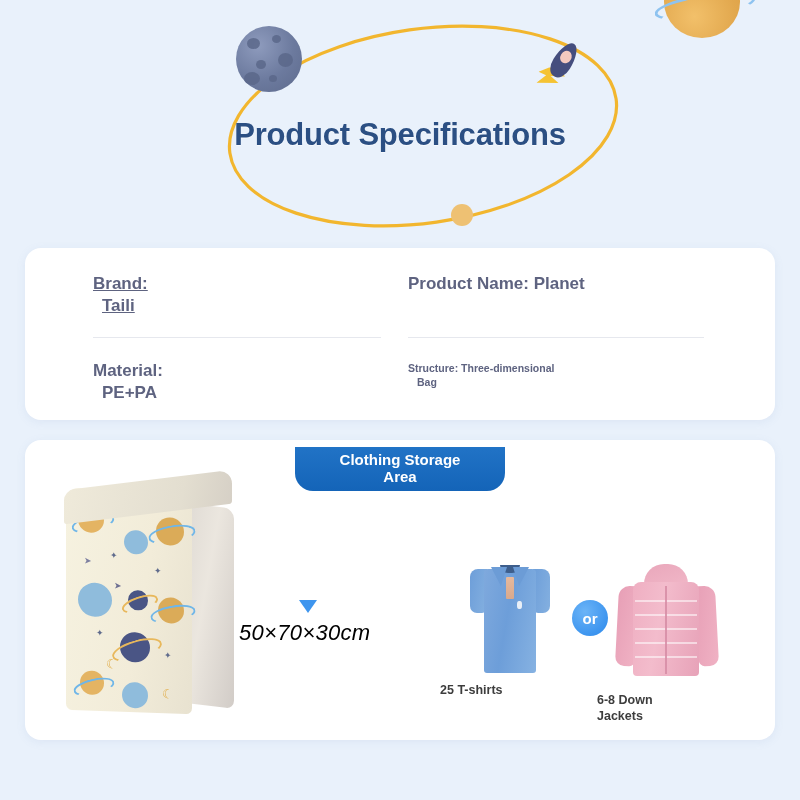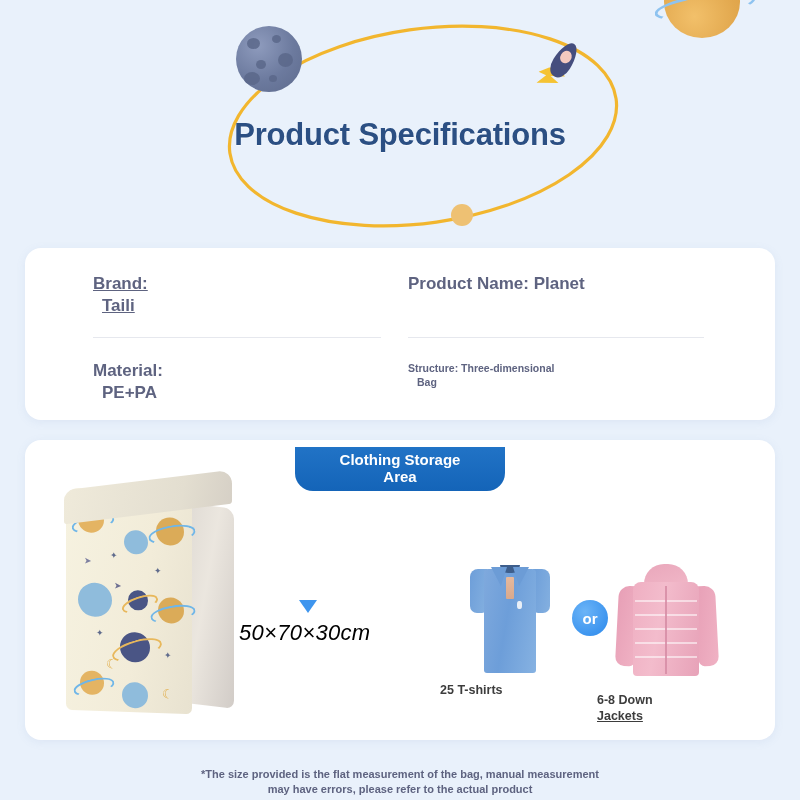--- a/index.html
+++ b/index.html
@@ -317,21 +317,17 @@
     <span class="jk-quilt" style="top:68px;"></span>
     <span class="jk-quilt" style="top:82px;"></span>
     <span class="jk-quilt" style="top:96px;"></span>
     <span class="jk-zip"></span>
   </div>
 
   <div class="item-label" id="label-tshirts">25 T-shirts</div>
 
   <div class="item-label" id="label-jackets">
     <span>6-8 Down</span>
-    <span style="display:block;text-decoration:underline;">Jackets</span>
-  </div>
-
-  <div class="footer-note">
-    <span>*The size provided is the flat measurement of the bag, manual measurement</span>
-    <span class="l2">may have errors, please refer to the actual product</span>
-  </div>
+    <span style="display:block;">Jackets</span>
+  </div>
+
 
 </div>
 
 </body></html>

